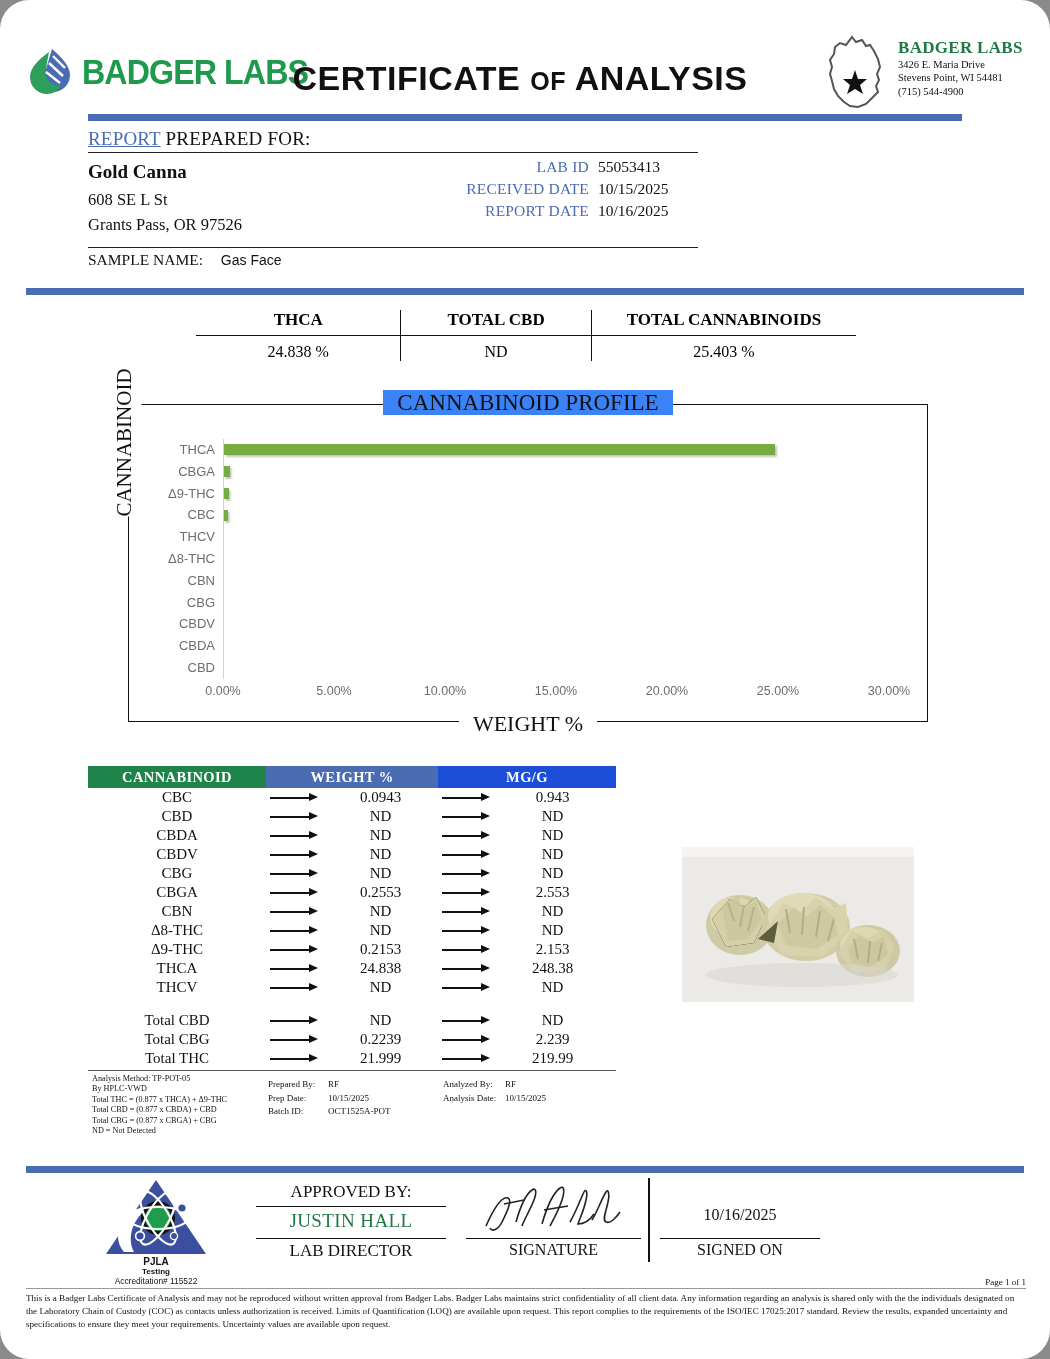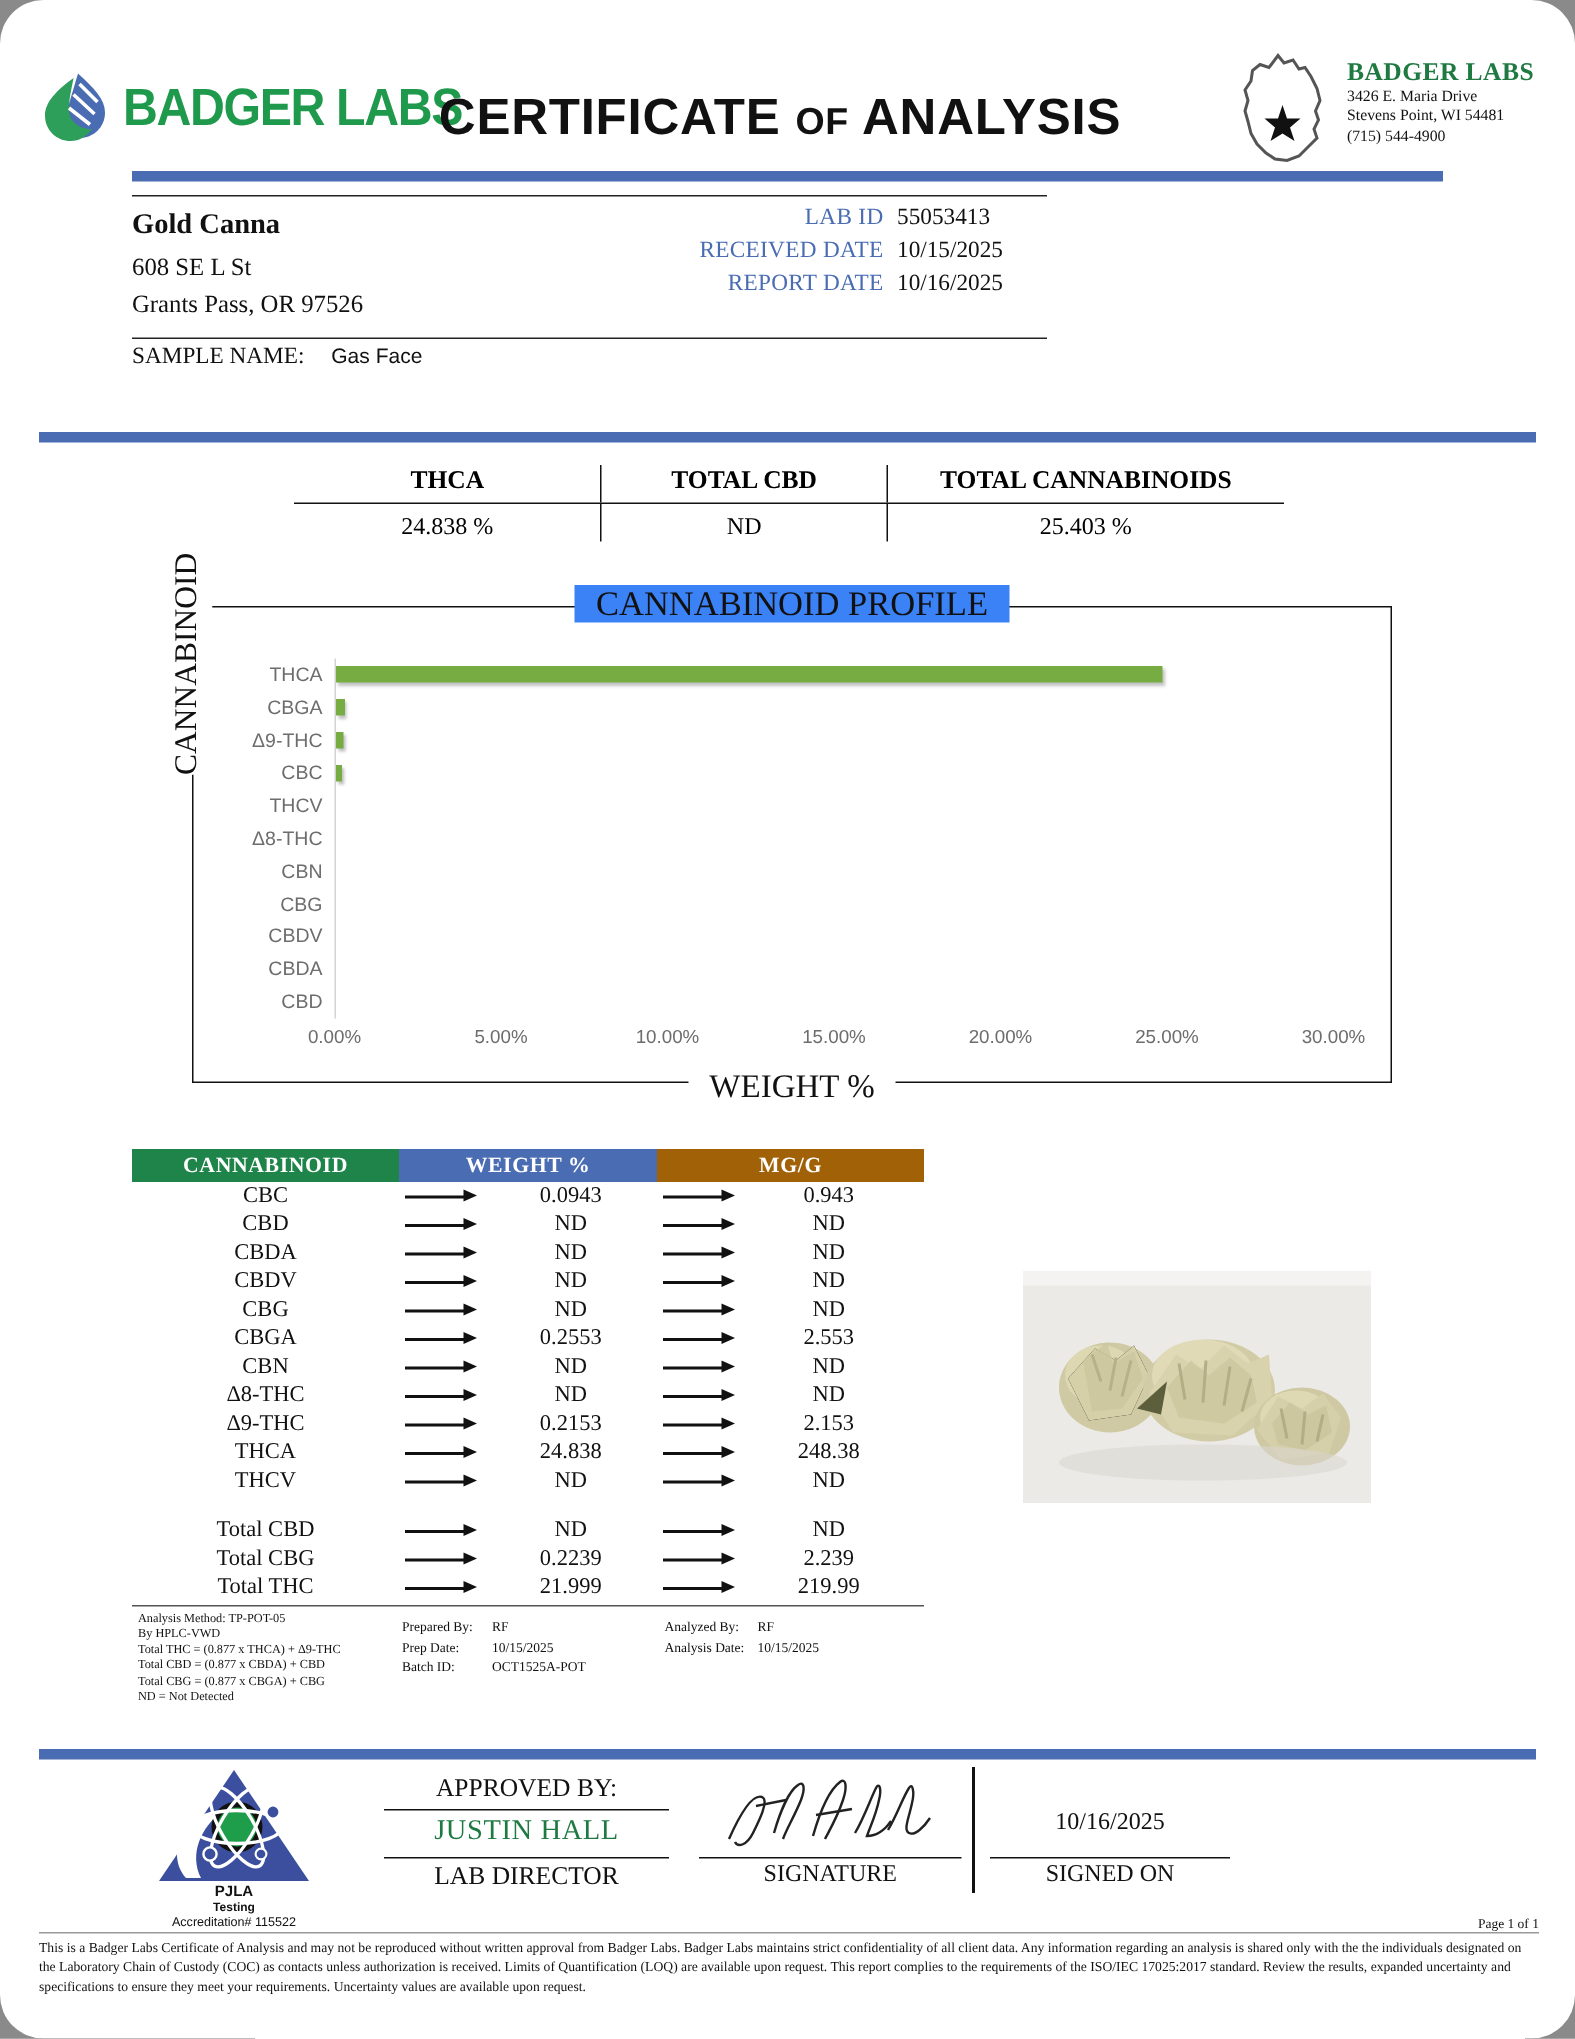--- a/index.html
+++ b/index.html
@@ -79,21 +79,21 @@
   .xtick{position:absolute;font-family:"Liberation Sans",sans-serif;font-size:12.5px;
     color:#6d6d6d;width:80px;text-align:center;}
 
   
   .res{position:absolute;left:88px;top:766px;width:528px;}
   .res-head{display:flex;height:22px;}
   .res-head div{color:#fff;font-family:"Liberation Serif",serif;font-weight:bold;font-size:14.5px;
     letter-spacing:.4px;text-align:center;line-height:22px;}
   .rh1{width:178px;background:#1e8449;}
   .rh2{width:172px;background:#4a6cb3;}
-  .rh3{width:178px;background:#a16207;}
+  .rh3{width:178px;background:#1d4ed8;}
   .res-row{display:flex;align-items:center;height:19px;}
   .rn{width:178px;text-align:center;font-size:15px;color:#111;}
   .rv{width:115px;text-align:center;font-size:15px;color:#111;}
   .arrow{width:57px;height:19px;position:relative;}
   .arrow i{position:absolute;left:4px;top:9px;width:40px;height:1.6px;background:#111;}
   .arrow b{position:absolute;left:43px;top:5px;width:0;height:0;
     border-left:9px solid #111;border-top:4.6px solid transparent;border-bottom:4.6px solid transparent;}
   .res-gap{height:14px;}
   .res-bottom{border-bottom:1.6px solid #555;margin-top:2px;}
 
@@ -168,20 +168,24 @@
       <div class="lab-name">BADGER LABS</div>
       <div class="lab-addr">3426 E. Maria Drive</div>
       <div class="lab-addr">Stevens Point, WI 54481</div>
       <div class="lab-addr">(715) 544-4900</div>
     </div>
   </div>
 
   <div class="bar-blue" style="left:88px;top:114px;width:874px;height:7px;"></div>
 
   <div class="rep-wrap">
+    <div class="rep-head">
+      <span class="rw">REPORT</span>
+      <span>PREPARED FOR:</span>
+    </div>
     <div class="rule-dark"></div>
 
     <div class="rep-body">
       <div class="cust-name">Gold Canna</div>
       <div class="cust-a1">608 SE L St</div>
       <div class="cust-a2">Grants Pass, OR 97526</div>
 
       <div class="meta">
         <div class="meta-row">
           <div class="meta-lbl">LAB ID</div>

